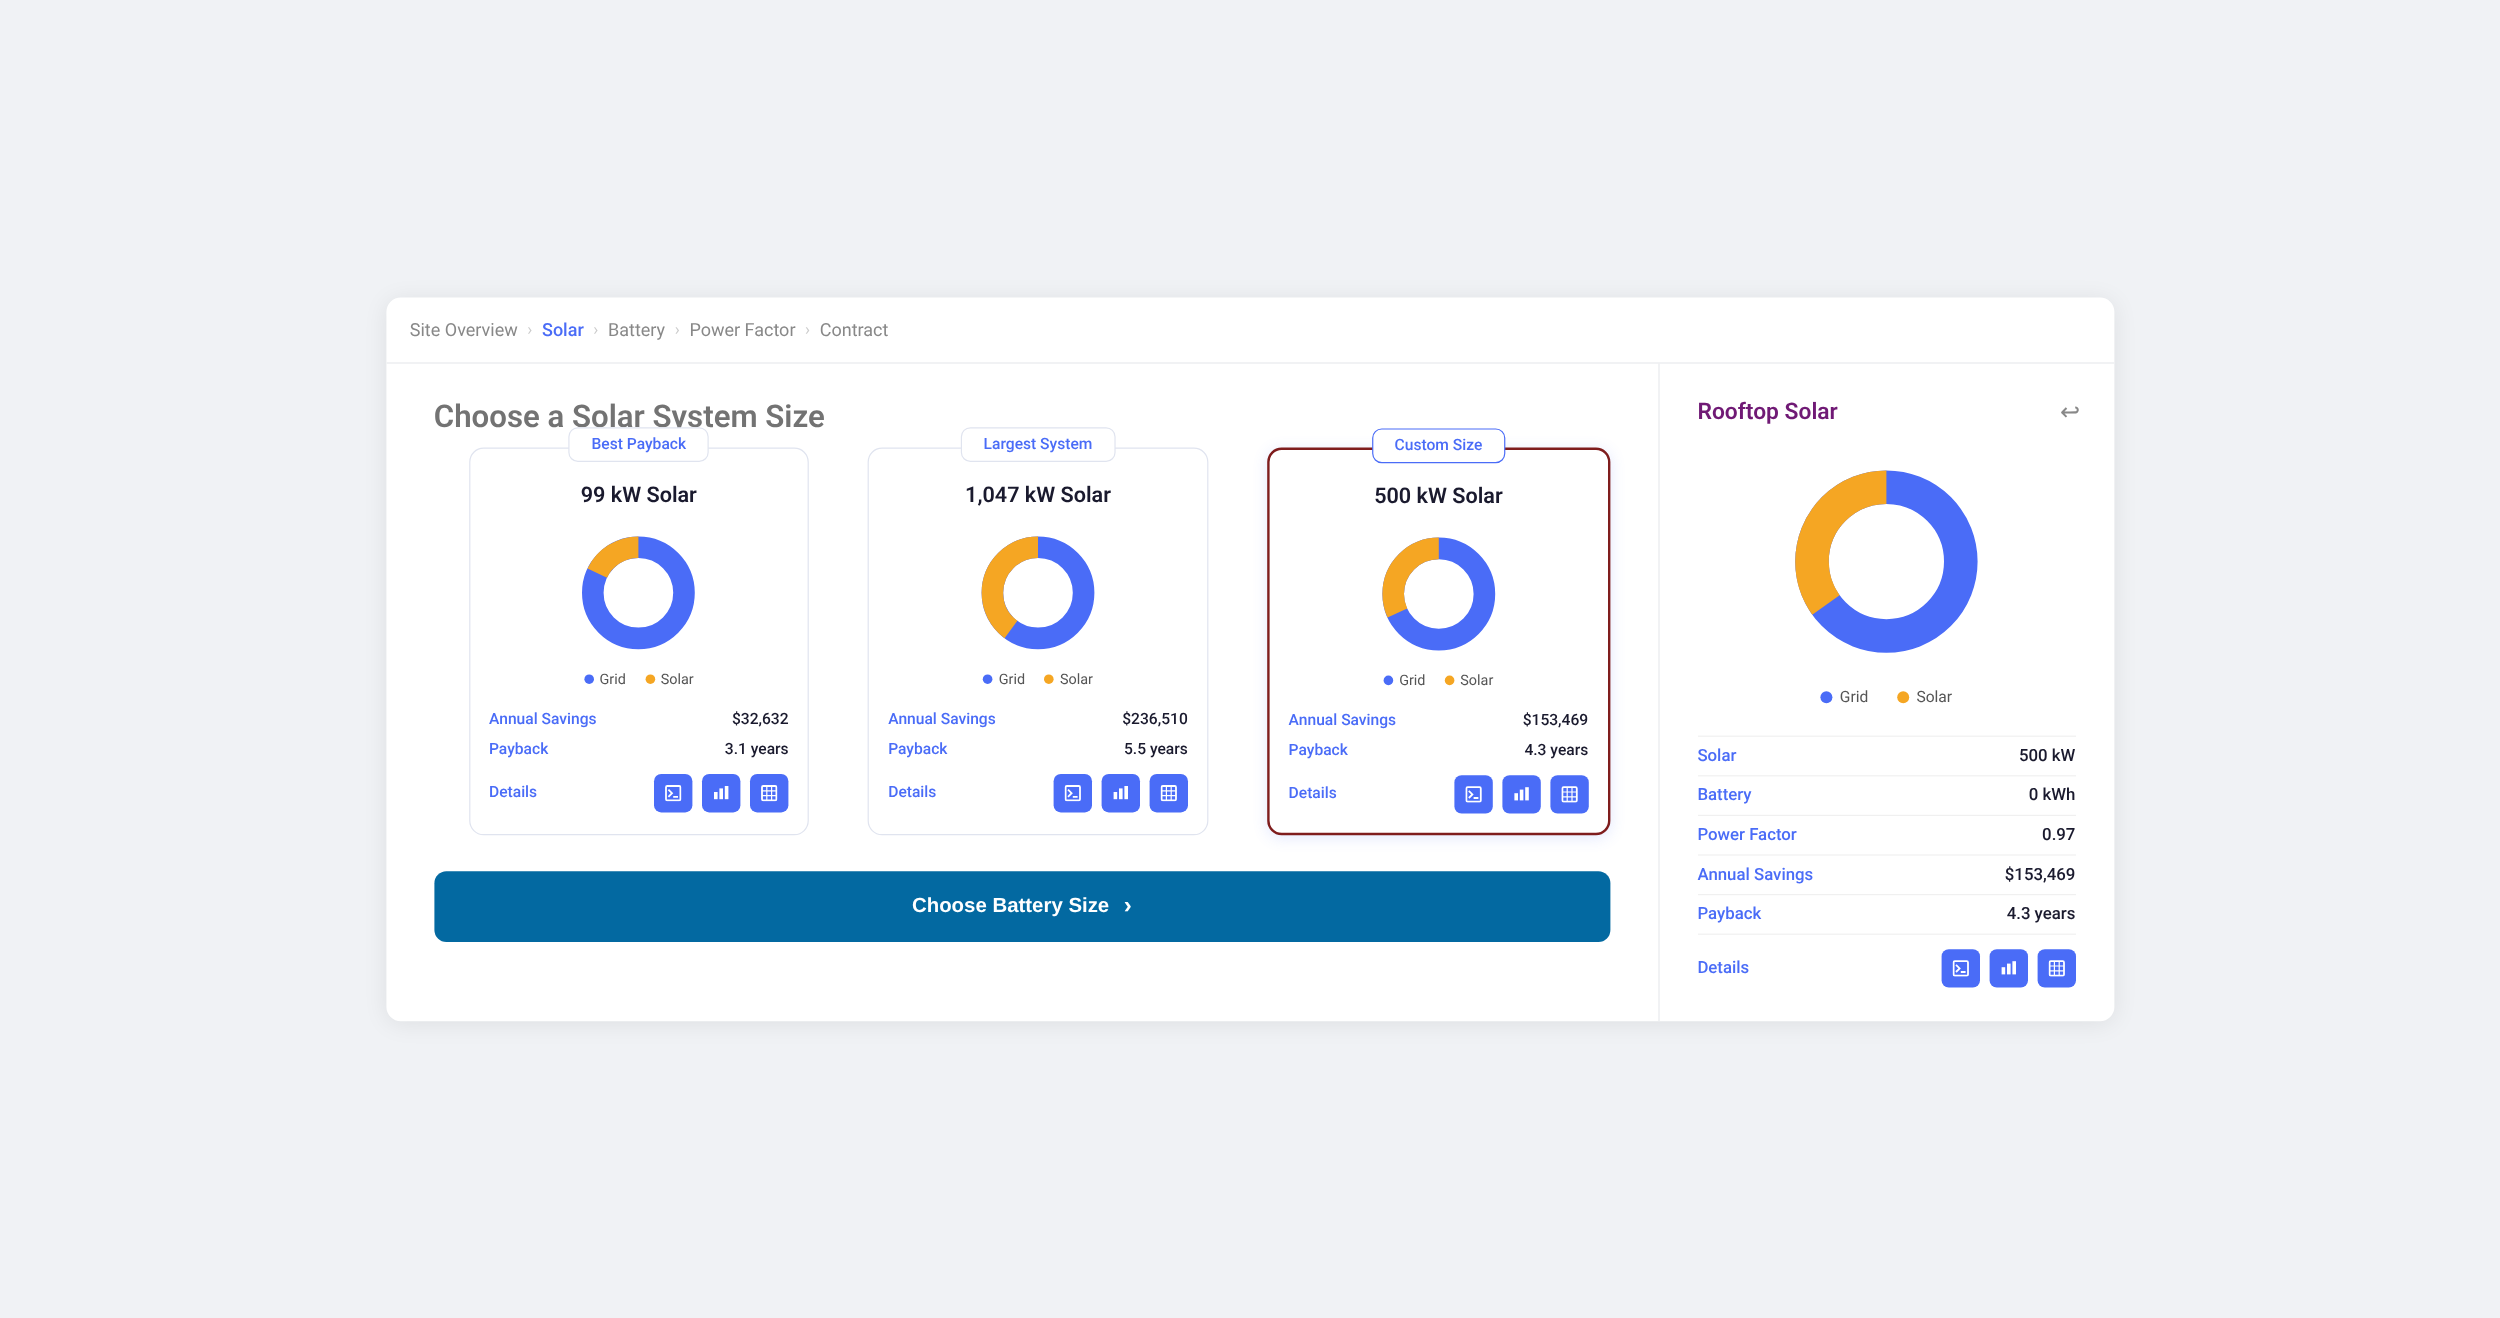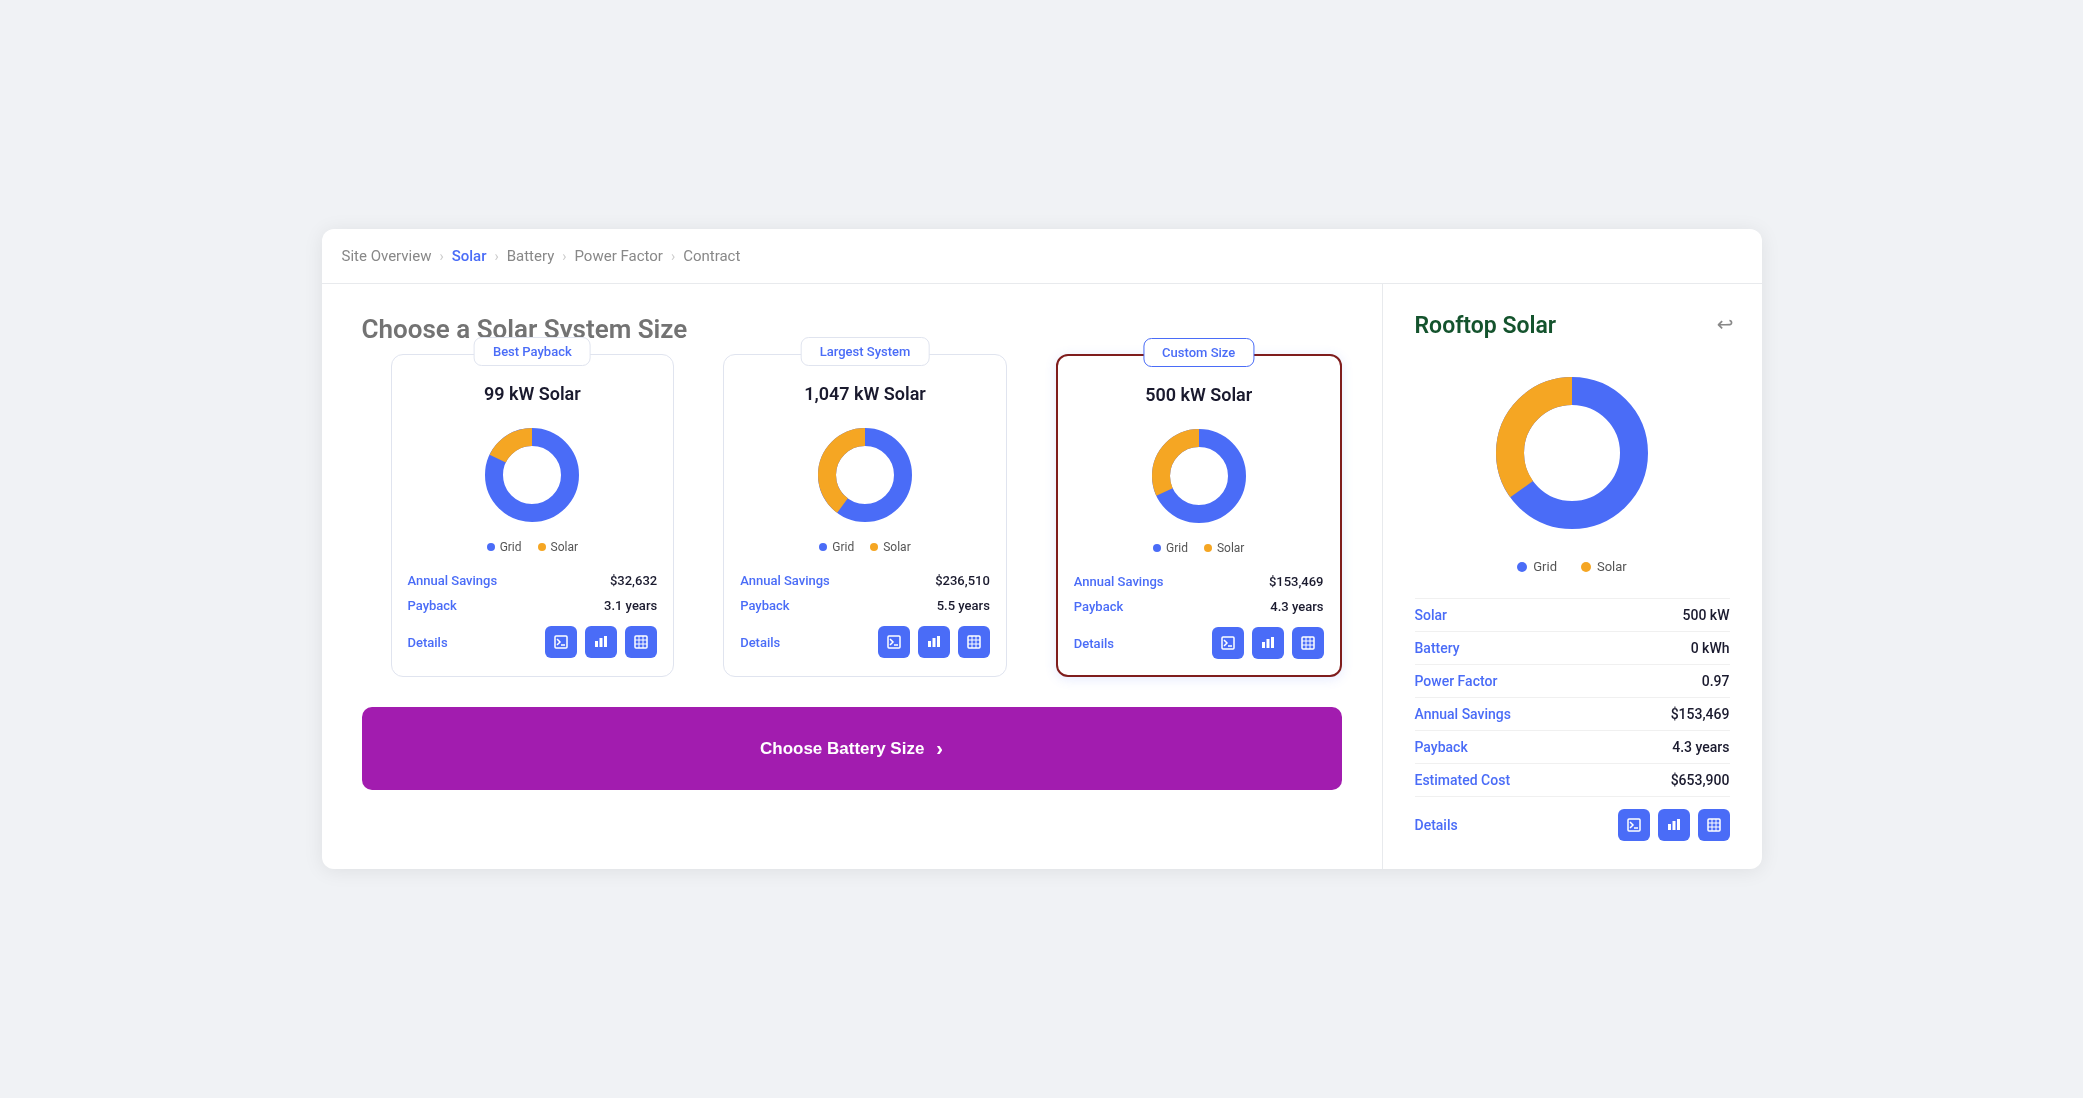--- a/index.html
+++ b/index.html
@@ -204,41 +204,41 @@
       border-radius: 10px;
       background: #fff;
       color: #4a6cf7;
       font-size: 17px;
       font-weight: 600;
       cursor: pointer;
       text-align: center;
     }
     .btn-filled {
       flex: 1;
-      padding: 30px;
+      padding: 18px;
       border: none;
       border-radius: 10px;
-      background: #a21caf;
+      background: #0369a1;
       color: #fff;
       font-size: 17px;
       font-weight: 600;
       cursor: pointer;
       display: flex;
       align-items: center;
       justify-content: center;
       gap: 12px;
     }
     .btn-arrow {
       font-size: 20px;
     }
     
     .right-panel-title {
-      font-size: 23px;
+      font-size: 19px;
       font-weight: 600;
-      color: #14532d;
+      color: #701a75;
       margin-bottom: 24px;
     }
     .back-btn {
       position: absolute;
       top: 28px;
       right: 28px;
       background: none;
       border: none;
       cursor: pointer;
       font-size: 20px;
@@ -561,24 +561,20 @@
         <span class="right-stat-label">Power Factor</span>
         <span class="right-stat-value">0.97</span>
       </div>
       <div class="right-stat-row">
         <span class="right-stat-label">Annual Savings</span>
         <span class="right-stat-value">$153,469</span>
       </div>
       <div class="right-stat-row">
         <span class="right-stat-label">Payback</span>
         <span class="right-stat-value">4.3 years</span>
-      </div>
-      <div class="right-stat-row">
-        <span class="right-stat-label">Estimated Cost</span>
-        <span class="right-stat-value">$653,900</span>
       </div>
 
       <div class="right-details-row">
         <span class="right-details-label">Details</span>
         <button class="icon-btn" title="Excel">
           <svg width="14" height="14" viewBox="0 0 14 14" fill="white">
               <rect x="1" y="1" width="12" height="12" rx="1" fill="none" stroke="white" stroke-width="1.5"></rect>
               <path d="M3 4l3 3-3 3M7 10h4" stroke="white" stroke-width="1.5" fill="none"></path>
             </svg>
         </button>

